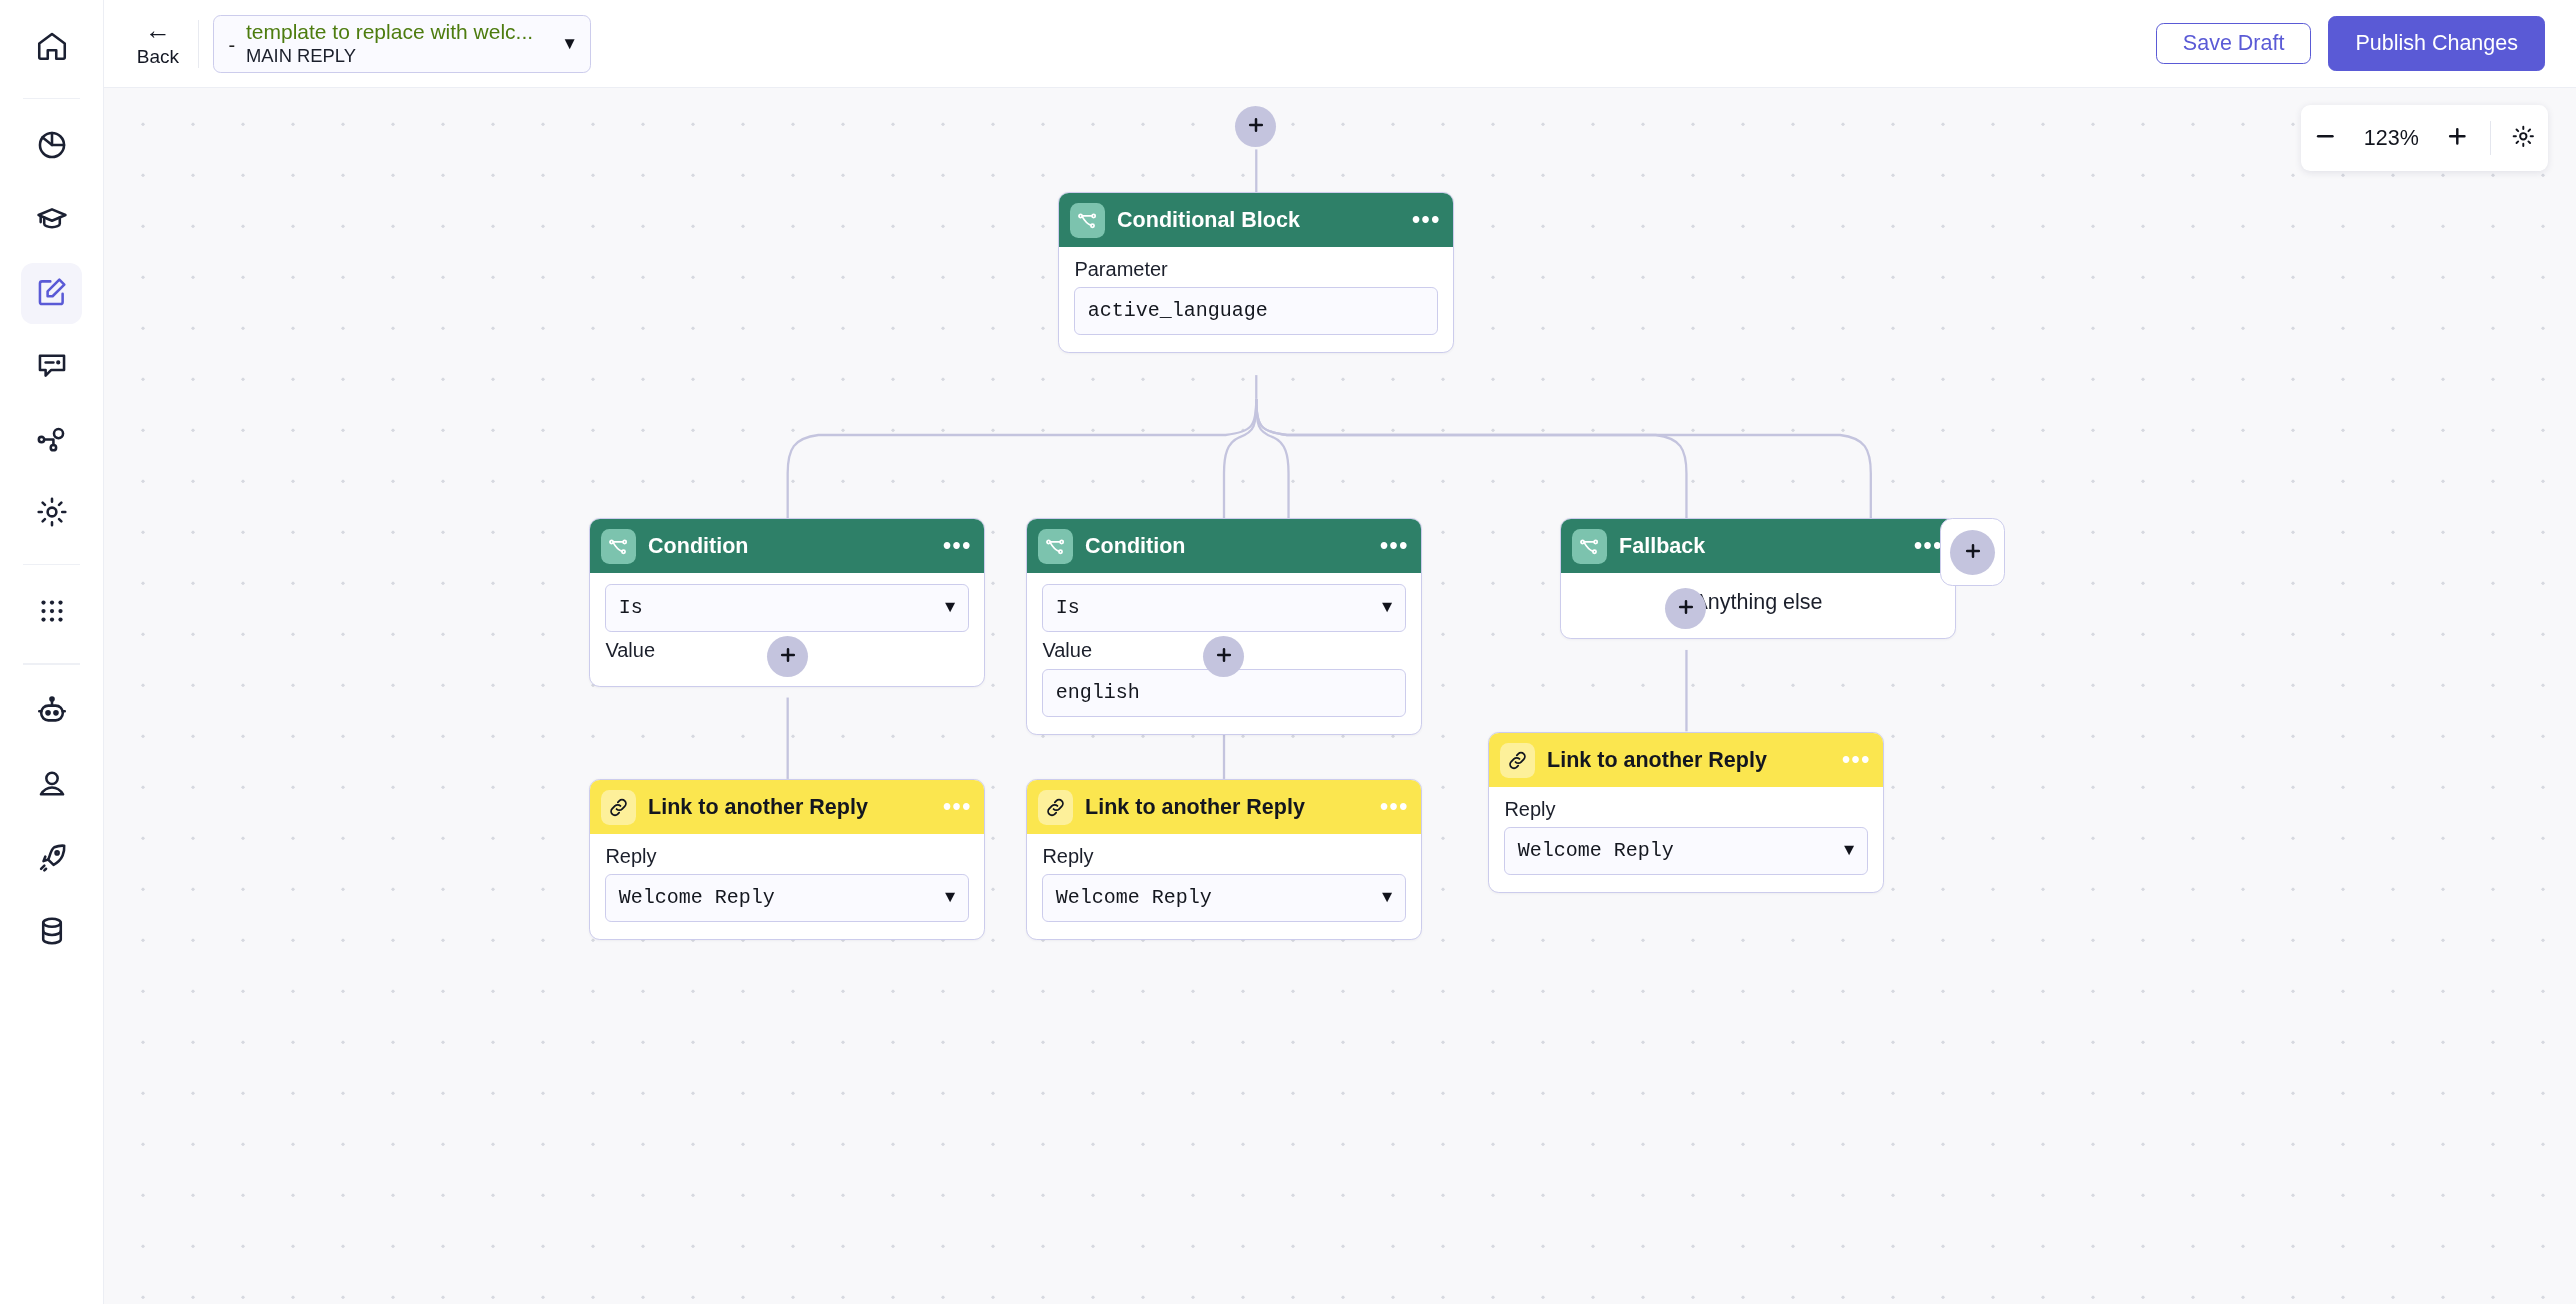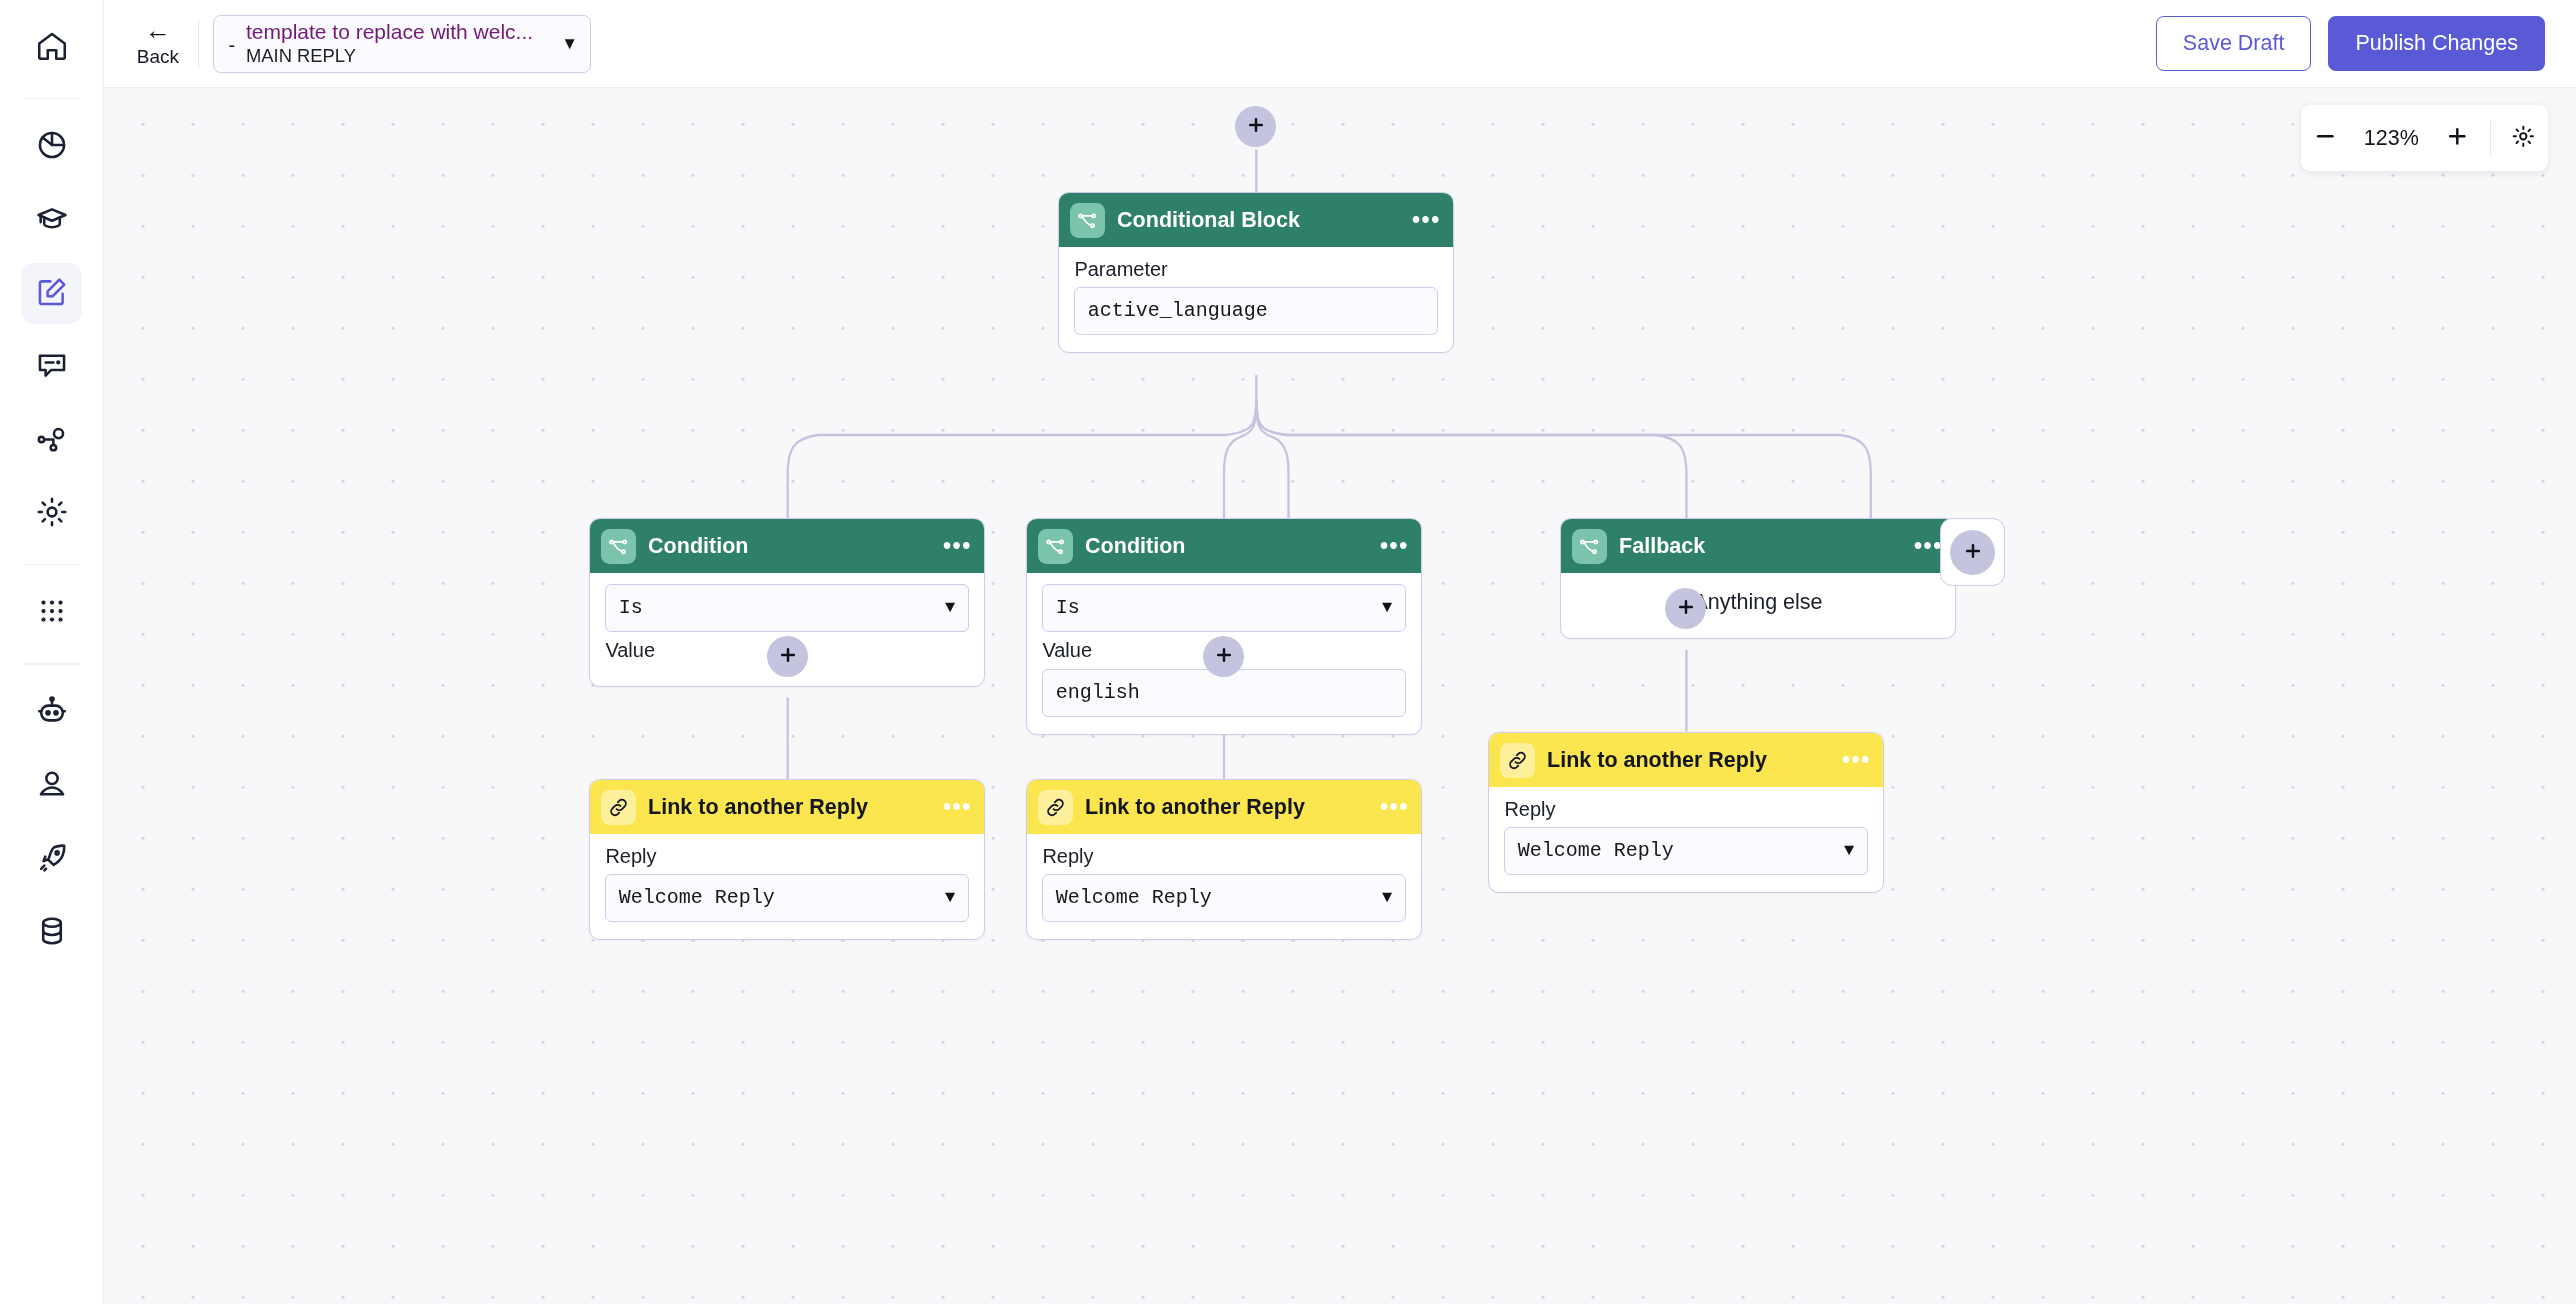--- a/index.html
+++ b/index.html
@@ -42,28 +42,28 @@
   .back-btn .lbl { font-size: 19px; line-height: 23px; margin-top: 3.1px; }
   .vsep { width: 1.5px; height: 48px; background: #e8eaf0; margin: 0 14px 0 4.6px; }
   .reply-select {
     display: flex; align-items: center;
     width: 378px; height: 58px;
     border: 1.5px solid #ccccec; border-radius: 7.7px;
     background: #fafaff; padding: 0 12.3px 0 14px; cursor: pointer;
   }
   .reply-select .dash { font-size: 20px; color: #222; margin-right: 10.8px; margin-top: 3.1px; }
   .reply-select .txtwrap { flex: 1; overflow: hidden; }
-  .reply-select .t1 { font-size: 21px; color: #701a75; line-height: 24px; white-space: nowrap; }
+  .reply-select .t1 { font-size: 21px; color: #4d7c0f; line-height: 24px; white-space: nowrap; }
   .reply-select .t2 { font-size: 18.4px; color: #1b1f2b; line-height: 23px; white-space: nowrap; }
   .reply-select .caret { font-size: 17px; color: #11131c; margin-left: 7.7px; }
 
   .topbar-right { margin-left: auto; display: flex; align-items: center; gap: 17px; padding-right: 31px; }
   .btn-outline {
     border: 1.5px solid #5a5ad6; color: #5a5ad6; background: #fff;
-    border-radius: 7.7px; height: 55px; padding: 0 26px;
+    border-radius: 7.7px; height: 41px; padding: 0 26px;
     font-size: 21.5px; cursor: pointer; display: flex; align-items: center;
     font-family: "Liberation Sans", sans-serif;
   }
   .btn-primary {
     background: #5a5ad6; color: #fff; border: 1.5px solid #5a5ad6;
     border-radius: 7.7px; height: 55px; padding: 0 26px;
     font-size: 21.5px; cursor: pointer; display: flex; align-items: center;
     font-family: "Liberation Sans", sans-serif;
   }
 

